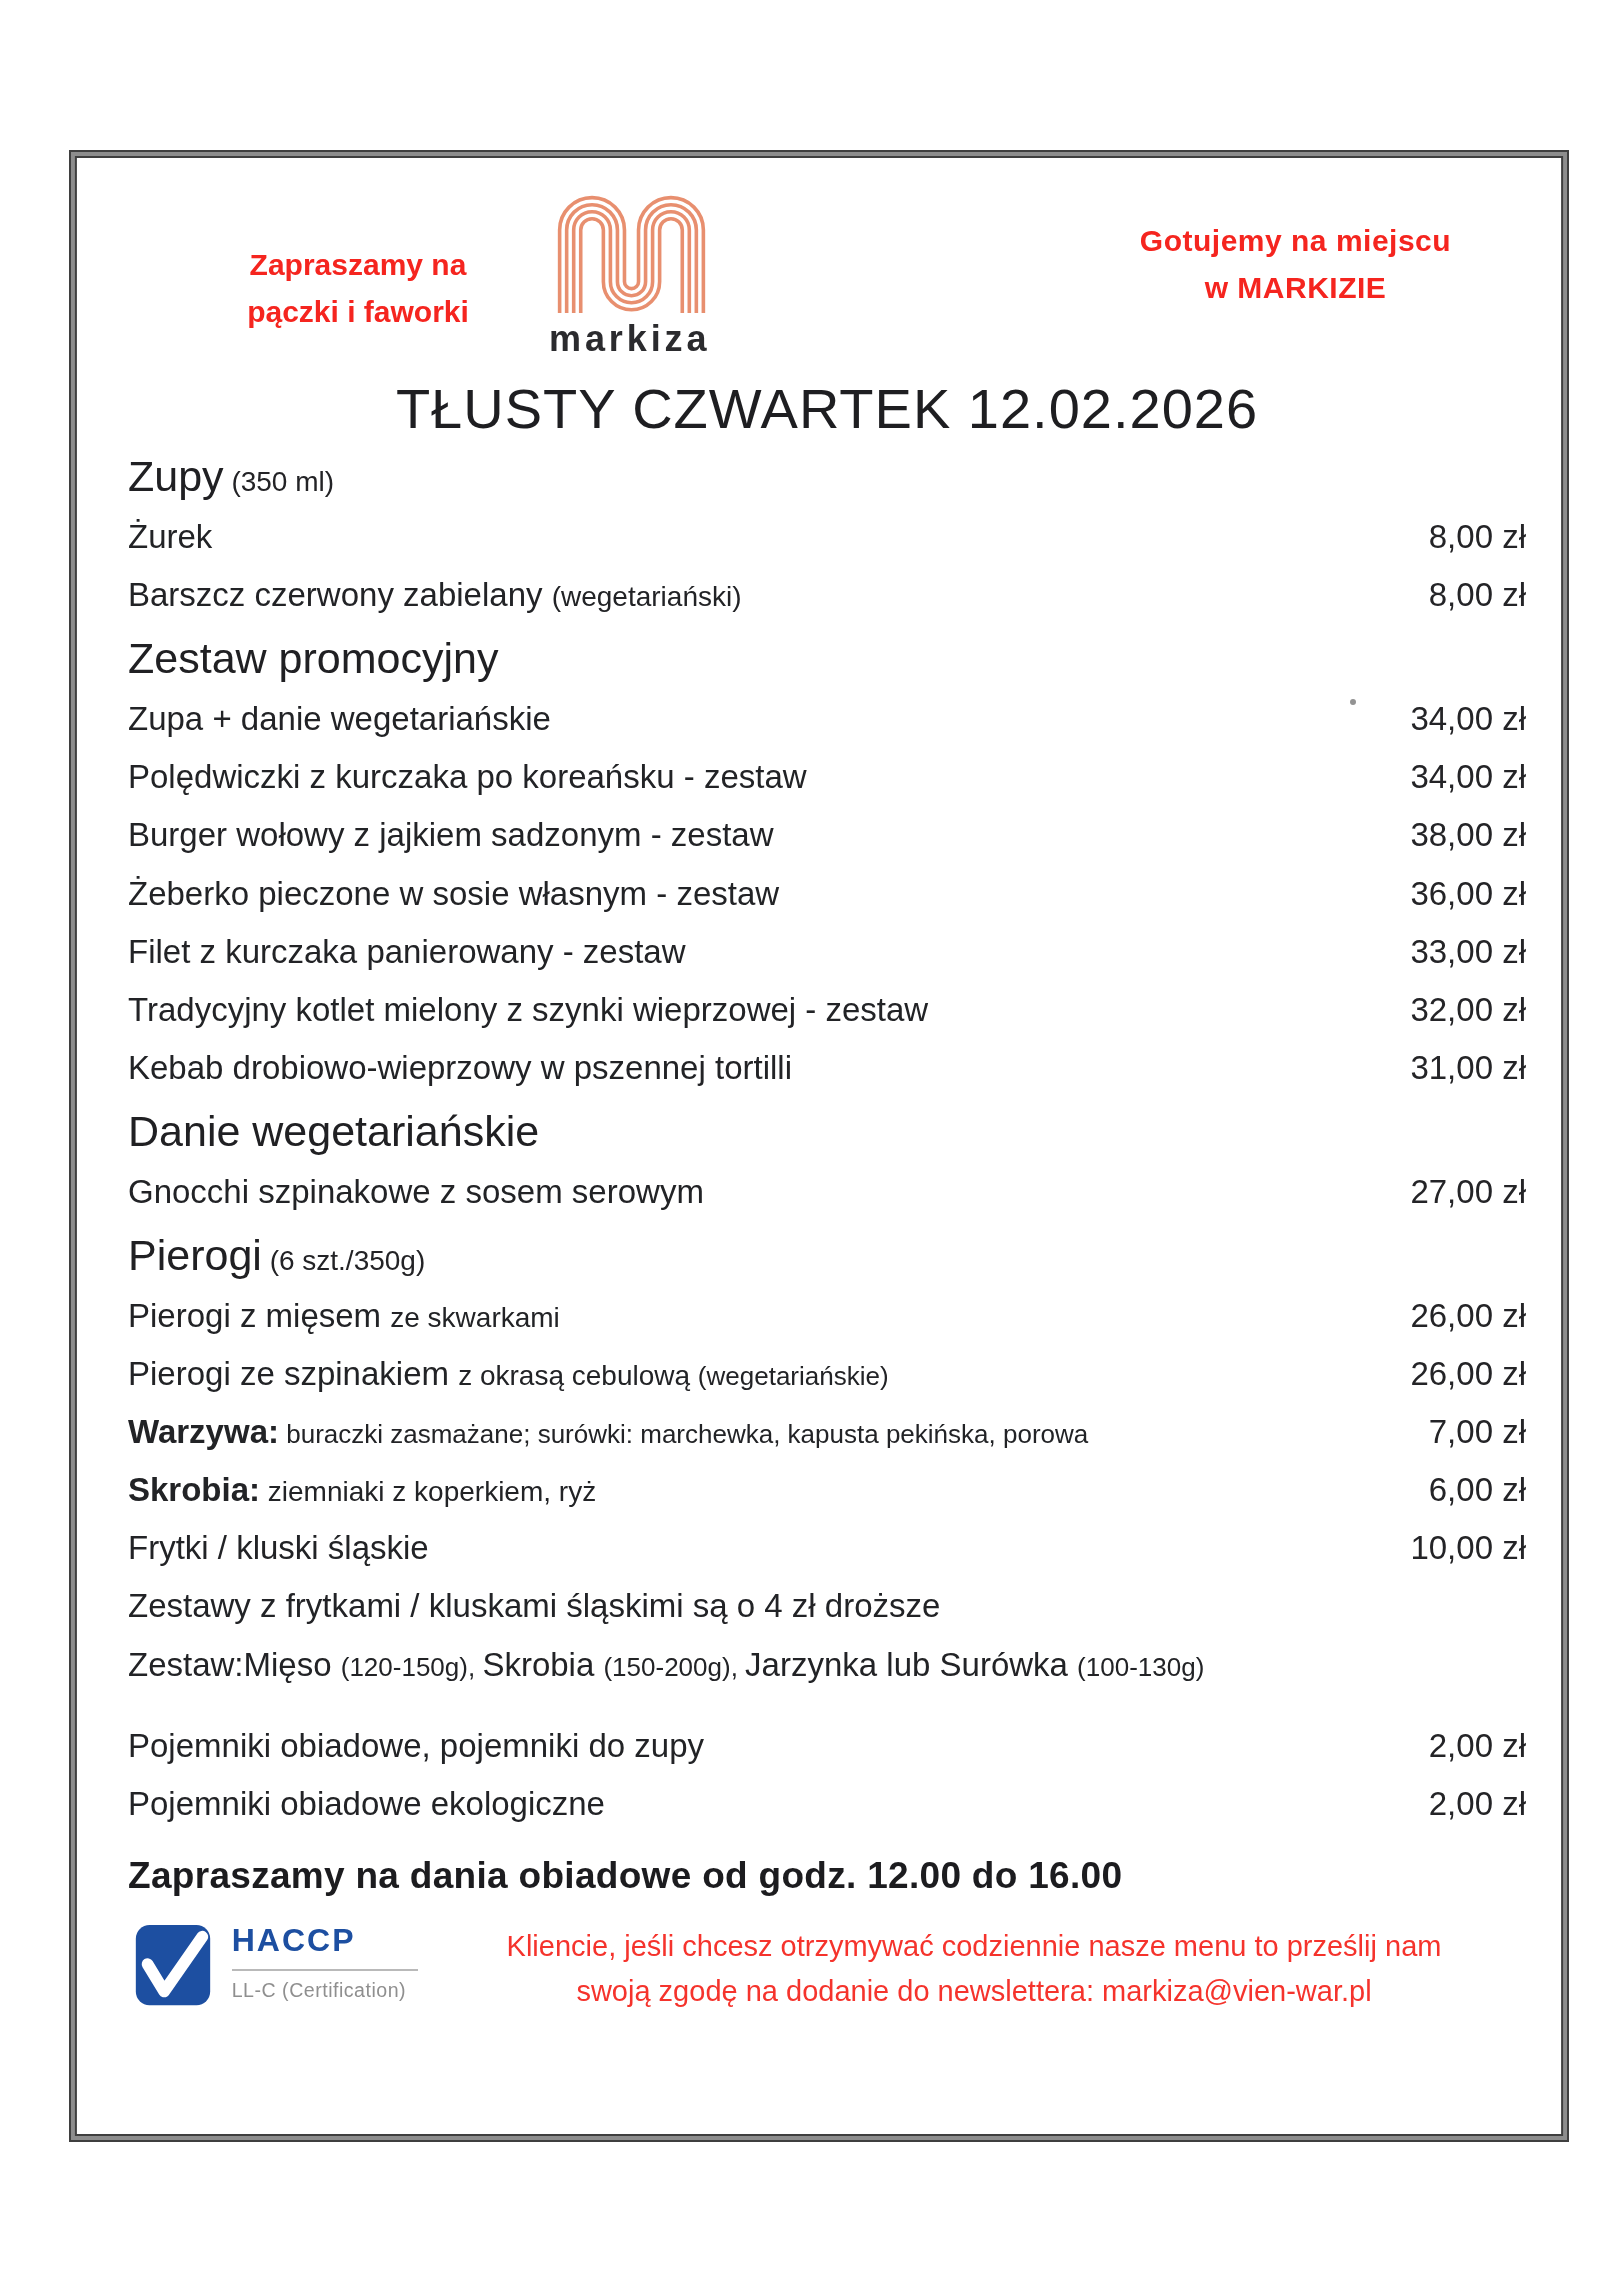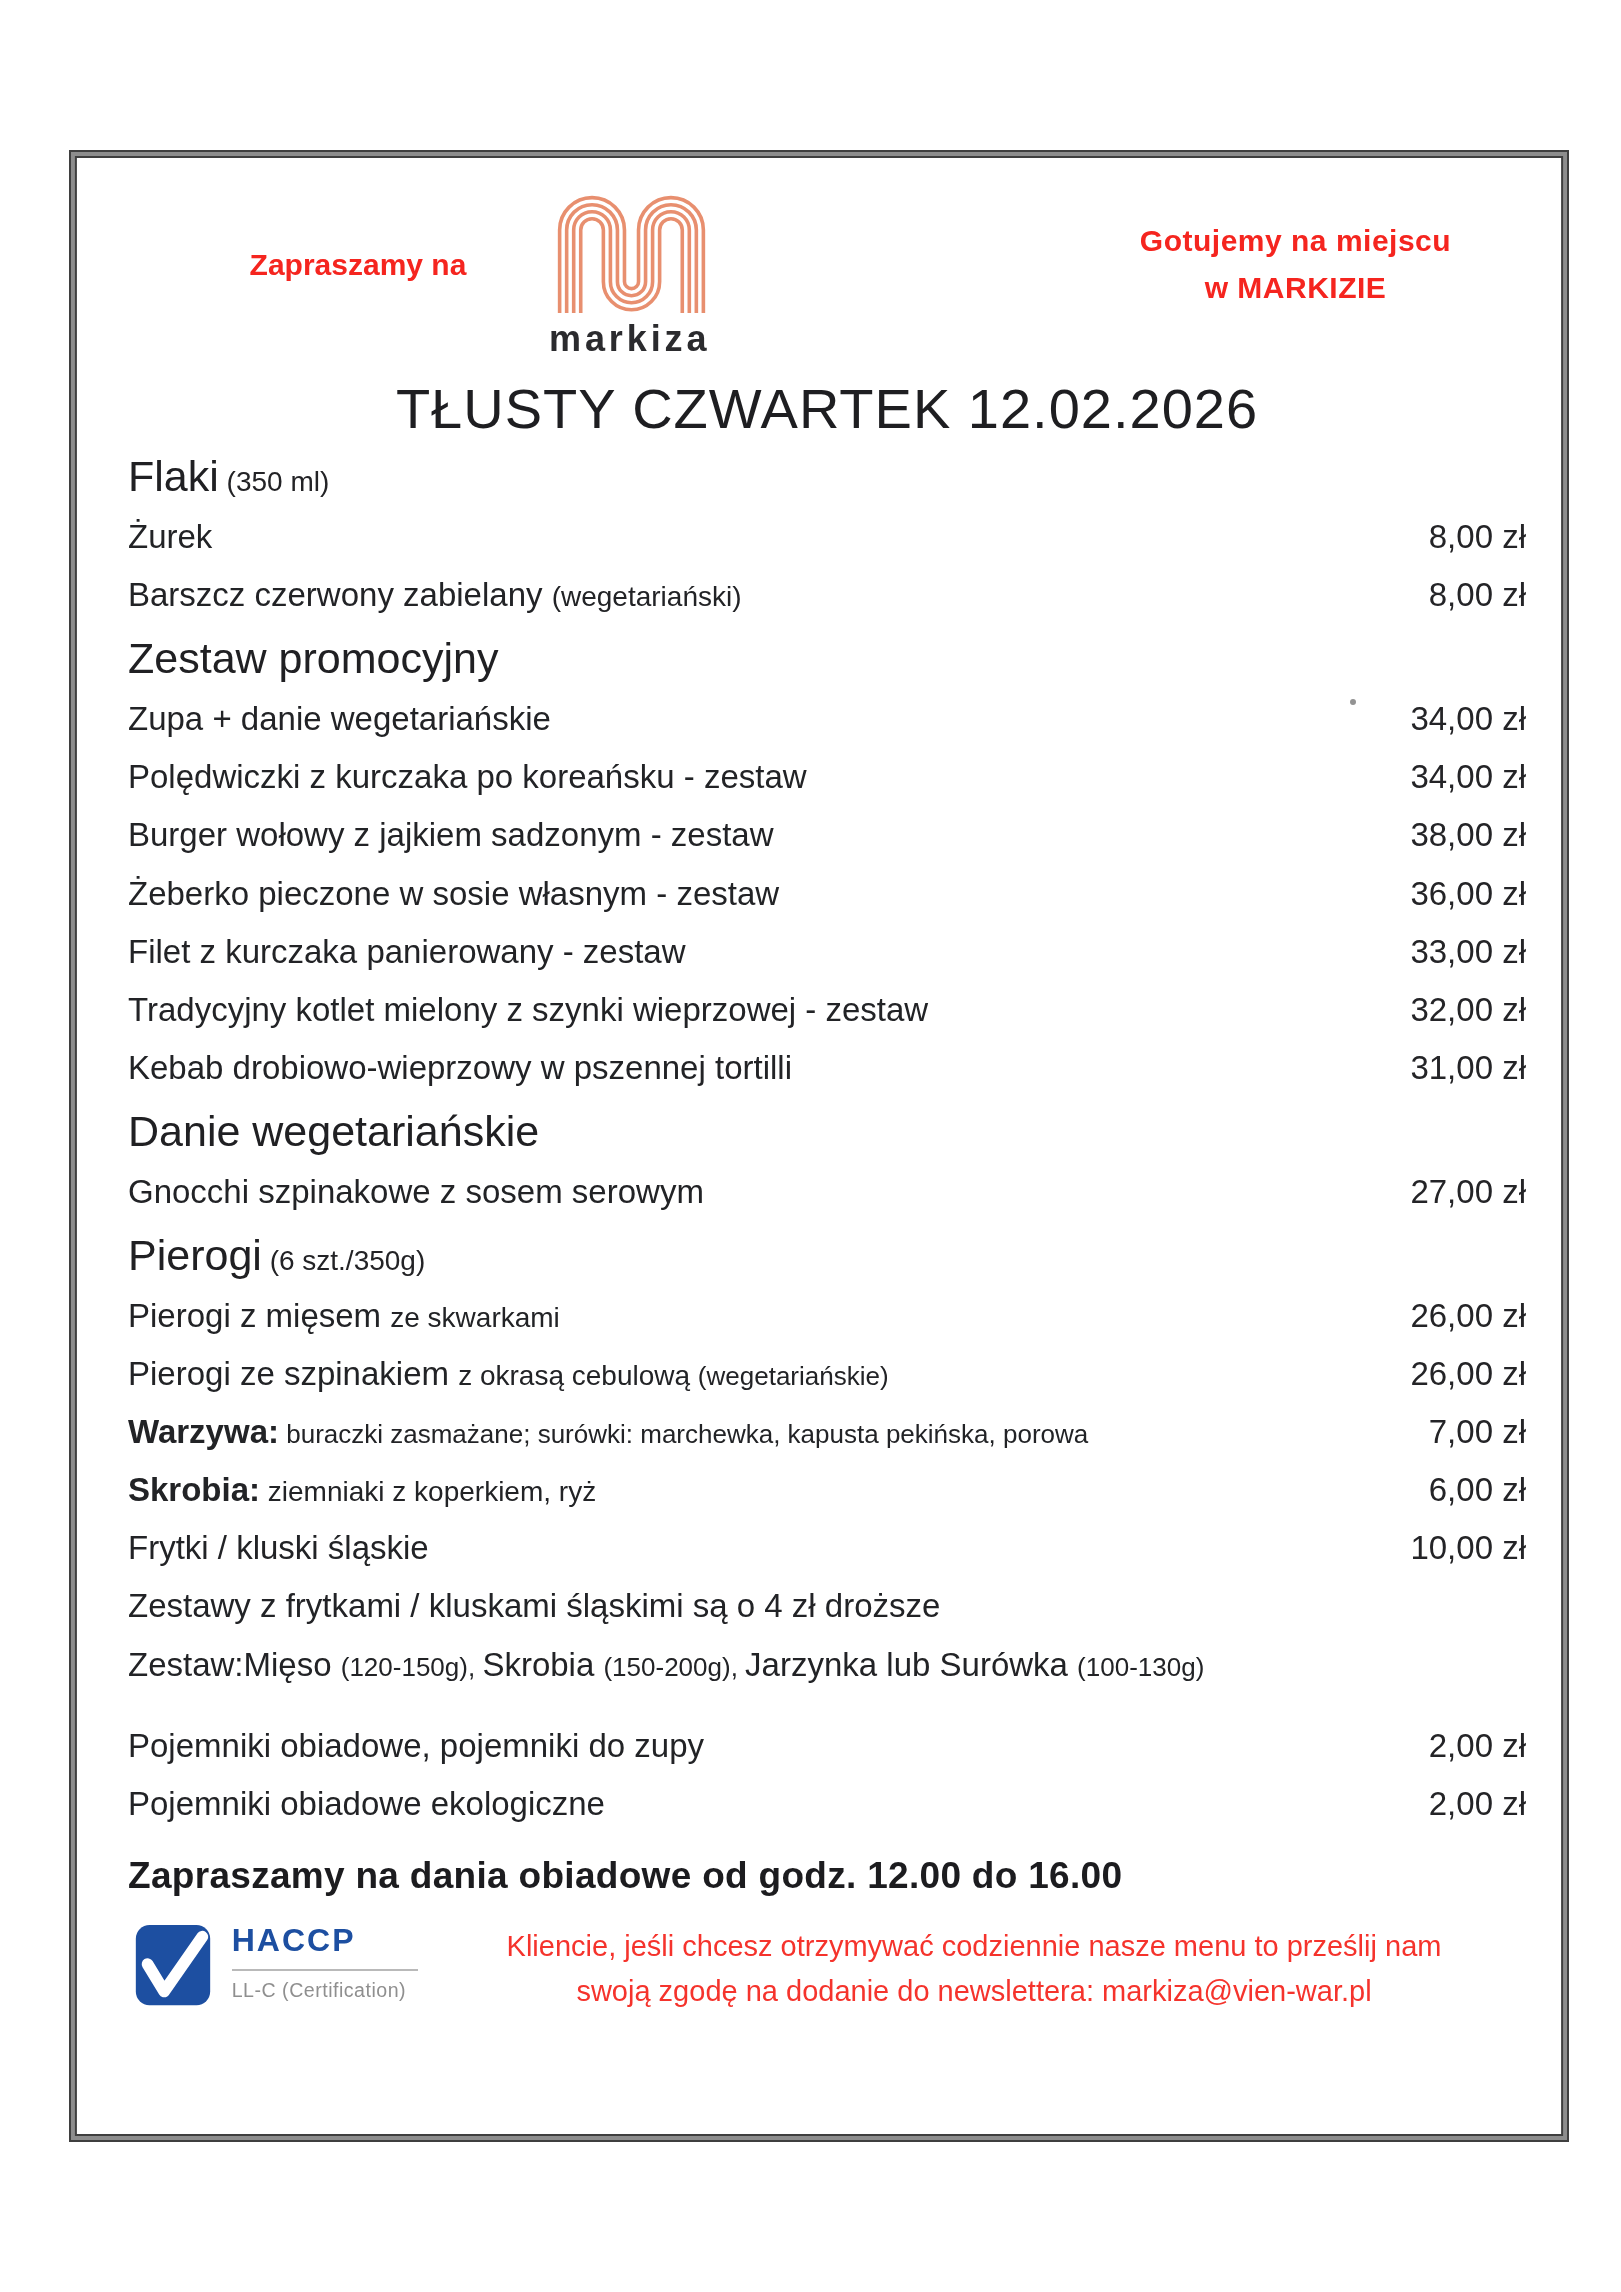--- a/index.html
+++ b/index.html
@@ -74,20 +74,21 @@
   }
 </style>
 </head>
 <body>
 
 <div class="frame">
 
   <div class="header">
     <div class="promo promo-left">
       <div>Zapraszamy na</div>
+      <div>pączki i faworki</div>
     </div>
 
     <div class="logo">
       <span>
         <svg width="165" height="125" viewBox="0 0 100 80">
           <g fill="none" stroke="#e88f6f" stroke-width="2.3">
             <path d="M 4,78 V 25 A 20.75,20.75 0 0 1 45.5,25 V 58 A 4.5,4.5 0 0 0 54.5,58 V 25 A 20.75,20.75 0 0 1 96,25 V 78"></path>
             <path d="M 8.5,78 V 25 A 16.25,16.25 0 0 1 41,25 V 58 A 9,9 0 0 0 59,58 V 25 A 16.25,16.25 0 0 1 91.5,25 V 78"></path>
             <path d="M 13,78 V 25 A 11.75,11.75 0 0 1 36.5,25 V 58 A 13.5,13.5 0 0 0 63.5,58 V 25 A 11.75,11.75 0 0 1 87,25 V 78"></path>
             <path d="M 17.5,78 V 25 A 7.25,7.25 0 0 1 32,25 V 58 A 18,18 0 0 0 68,58 V 25 A 7.25,7.25 0 0 1 82.5,25 V 78"></path>
@@ -101,21 +102,21 @@
       <div>Gotujemy na miejscu</div>
       <div>w MARKIZIE</div>
     </div>
   </div>
 
   <h1 class="title">TŁUSTY CZWARTEK 12.02.2026</h1>
 
   <div class="menu" id="menu">
     <span class="speck" style="left:1222px;top:245px;"></span>
   <div class="row heading">
-        <span class="name"><span class="seg-h">Flaki</span><span class="seg-hs"> (350 ml)</span></span>
+        <span class="name"><span class="seg-h">Zupy</span><span class="seg-hs"> (350 ml)</span></span>
       </div>
       <div class="row item">
         <span class="name"><span class="seg-n">Żurek</span></span>
         <span class="price">8,00 zł</span>
       </div>
       <div class="row item">
         <span class="name"><span class="seg-n">Barszcz czerwony zabielany </span><span class="seg-m">(wegetariański)</span></span>
         <span class="price">8,00 zł</span>
       </div>
       <div class="row heading">

